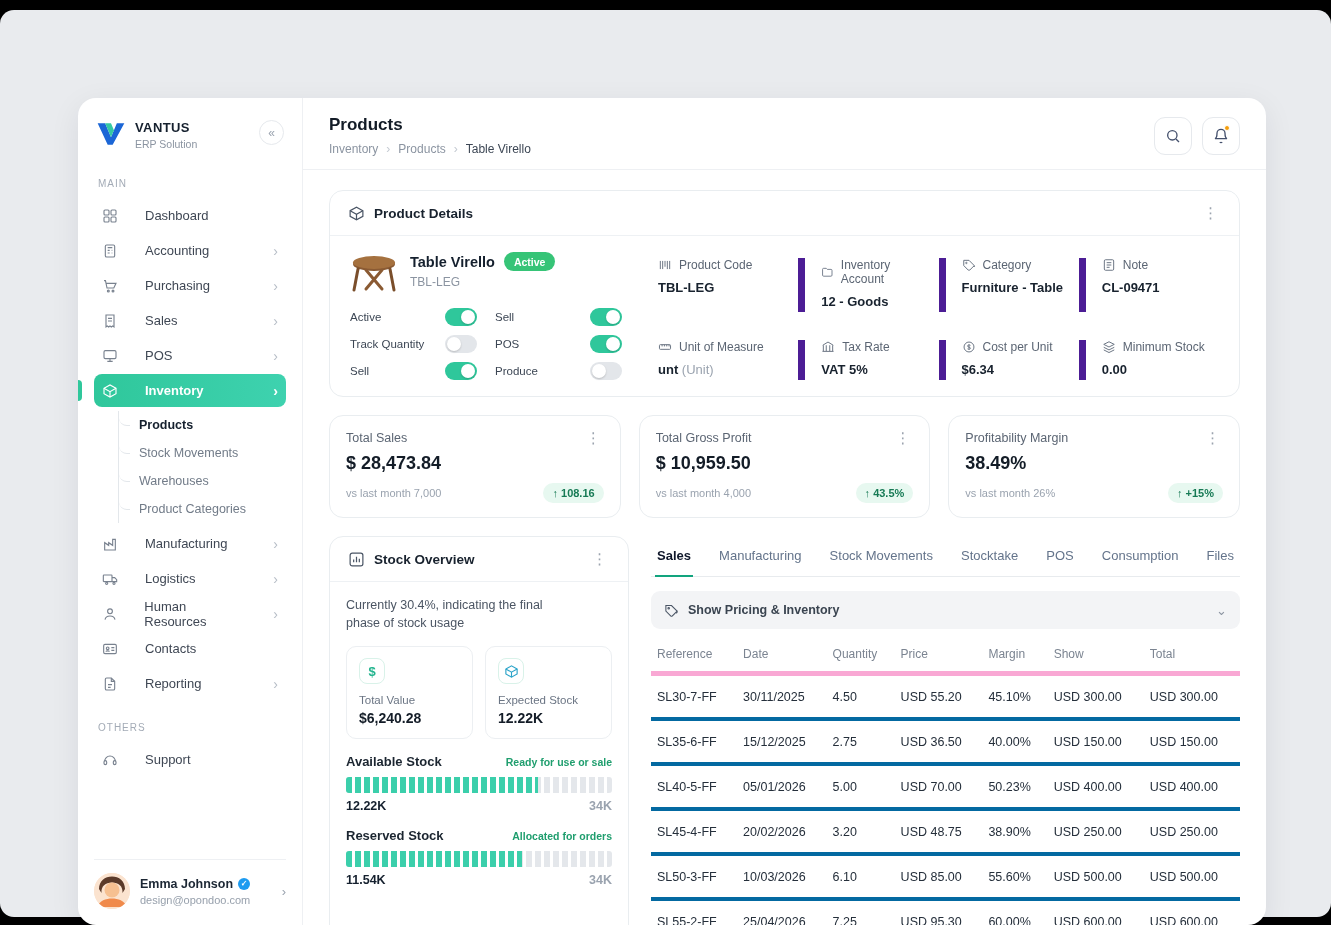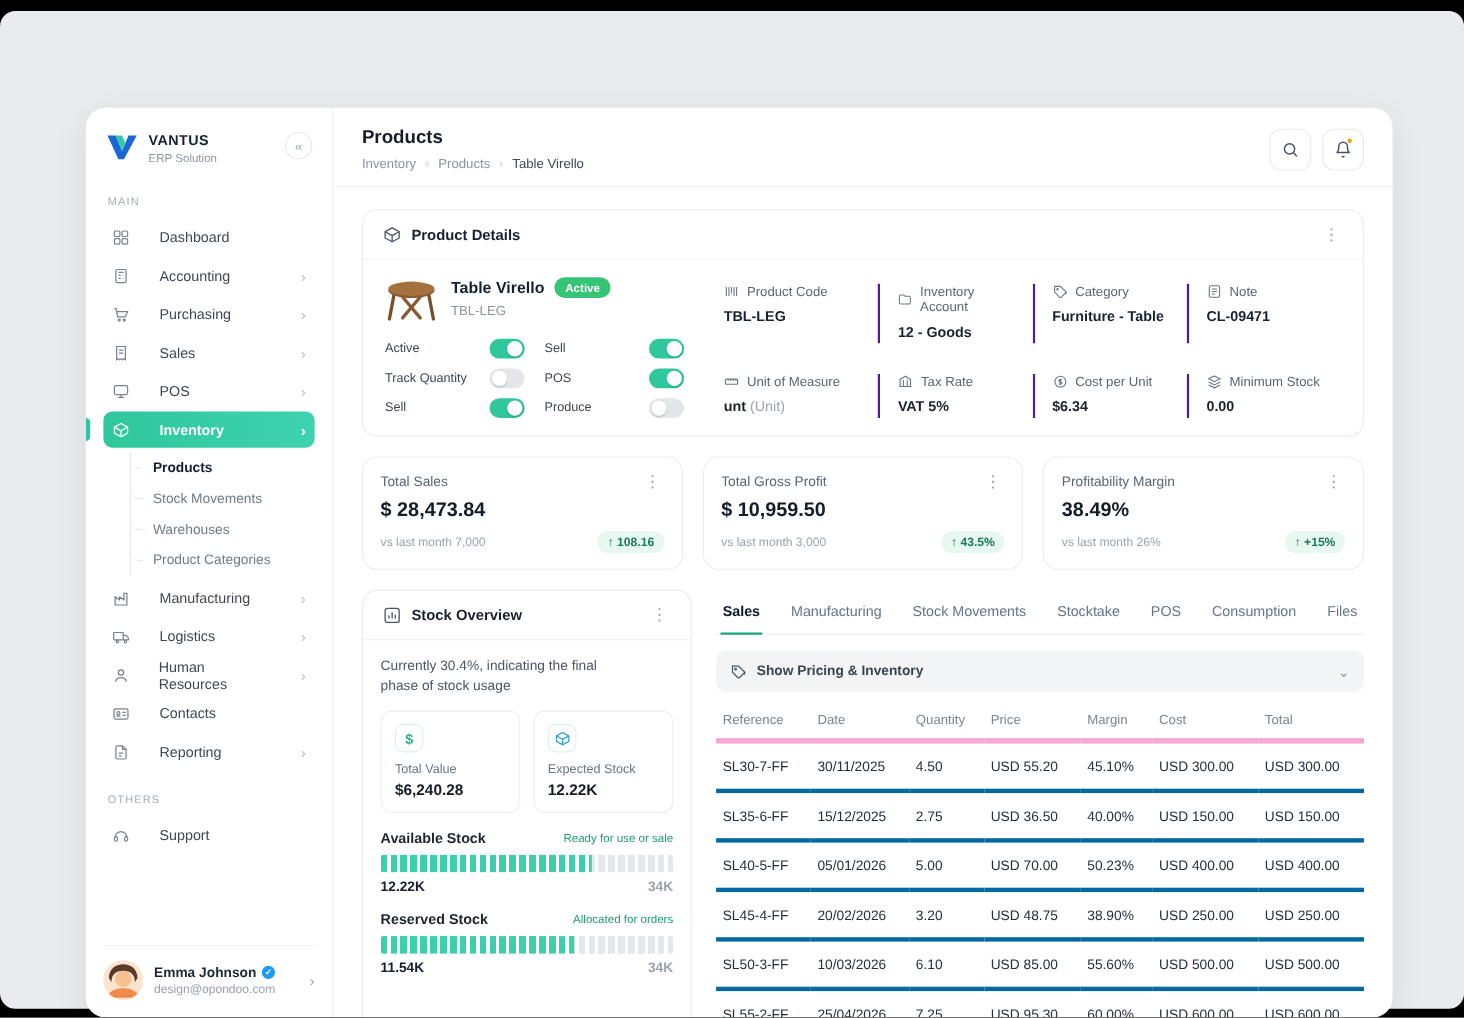--- a/index.html
+++ b/index.html
@@ -79,21 +79,21 @@
   .switch.on { background:#2fc79b; }
   .switch.off { background:#e3e6ea; }
   .switch::after { content:""; position:absolute; top:2px; width:14px; height:14px; border-radius:50%; background:#fff;
                    box-shadow:0 1px 2px rgba(0,0,0,.18); }
   .switch.on::after { right:2px; }
   .switch.off::after { left:2px; }
 
   .fields-grid { flex:1; display:grid; grid-template-columns:repeat(4,1fr); row-gap:28px; padding-top:6px; }
   .field { padding:0 12px 0 16px; }
   .field:nth-child(4n+1) { padding-left:0; }
-  .field:not(:nth-child(4n+1)) { border-left:2px solid #4c1d95; }
+  .field:not(:nth-child(4n+1)) { border-left:7px solid #4c1d95; }
   .flabel { display:flex; align-items:center; gap:7px; font-size:12px; color:#5b6573; }
   .flabel svg { width:14px; height:14px; color:#6b7584; }
   .fvalue { font-size:13px; font-weight:700; color:#18222e; margin-top:8px; }
   .fvalue .muted { color:#9aa3af; font-weight:400; }
 
   
   .kpi-row { display:grid; grid-template-columns:1fr 1fr 1fr; gap:18px; margin-top:18px; }
   .kpi { padding:13px 16px 14px; }
   .kpi-top { display:flex; align-items:center; font-size:12.5px; color:#5b6573; }
   .kpi-value { font-size:18px; font-weight:700; color:#131c27; margin-top:6px; }
@@ -110,21 +110,21 @@
   .stat-box { border:1px solid #eceff2; border-radius:10px; padding:11px 12px 12px; }
   .stat-ico { width:26px; height:26px; border:1px solid #d9f2e9; border-radius:8px; display:flex; align-items:center;
               justify-content:center; color:#23b globals; }
   .stat-ico { color:#23b48e; font-size:13px; font-weight:700; }
   .stat-ico svg { width:15px; height:15px; }
   .stat-label { font-size:11.5px; color:#6b7584; margin-top:10px; }
   .stat-value { font-size:14px; font-weight:700; color:#131c27; margin-top:4px; }
   .bar-group { margin-top:15px; }
   .bar-head { display:flex; align-items:center; }
   .bar-label { font-size:13px; font-weight:700; color:#1b2530; }
-  .bar-tag { margin-left:auto; font-size:10.5px; font-weight:400; color:#1f9e6e; }
+  .bar-tag { margin-left:auto; font-size:10.5px; font-weight:700; color:#1f9e6e; }
   .stripes { margin-top:8px; height:16px; border-radius:3px; position:relative; overflow:hidden;
              background:repeating-linear-gradient(90deg,#e4e7eb 0 6px,#ffffff 6px 9px); }
   .stripes-fill { position:absolute; top:0; bottom:0; left:0;
              background:repeating-linear-gradient(90deg,#3bcfab 0 6px,#ffffff 6px 9px); }
   .bar-foot { display:flex; margin-top:6px; }
   .bar-cur { font-size:12.5px; font-weight:700; color:#15202e; }
   .bar-max { margin-left:auto; font-size:12.5px; font-weight:700; color:#9aa3af; }
 
   
   .tabs { display:flex; justify-content:space-between; border-bottom:1px solid #e8ebee; padding:4px 4px 0; }
@@ -526,21 +526,21 @@
                   <span class="badge">↑ 108.16</span>
                 </div>
             </section>
             <section class="card kpi">
               <div class="kpi-top">
                   <span>Total Gross Profit</span>
                   <span class="kebab">⋮</span>
                 </div>
               <div class="kpi-value">$ 10,959.50</div>
               <div class="kpi-bottom">
-                  <span class="compare">vs last month 3,000</span>
+                  <span class="compare">vs last month 4,000</span>
                   <span class="badge">↑ 43.5%</span>
                 </div>
             </section>
             <section class="card kpi">
               <div class="kpi-top">
                   <span>Profitability Margin</span>
                   <span class="kebab">⋮</span>
                 </div>
               <div class="kpi-value">38.49%</div>
               <div class="kpi-bottom">
@@ -637,21 +637,21 @@
               </div>
 
               <table class="data">
                 <thead>
                   <tr>
                     <th>Reference</th>
                     <th>Date</th>
                     <th>Quantity</th>
                     <th>Price</th>
                     <th>Margin</th>
-                    <th>Cost</th>
+                    <th>Show</th>
                     <th>Total</th>
                   </tr>
                 </thead>
                 <tbody>
                   <tr>
                     <td class="ref">SL30-7-FF</td>
                     <td>30/11/2025</td>
                     <td>4.50</td>
                     <td>USD 55.20</td>
                     <td>45.10%</td>

